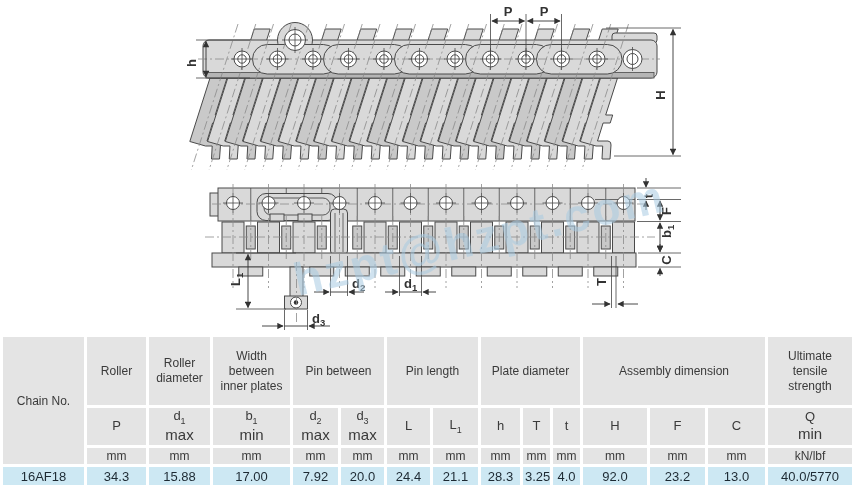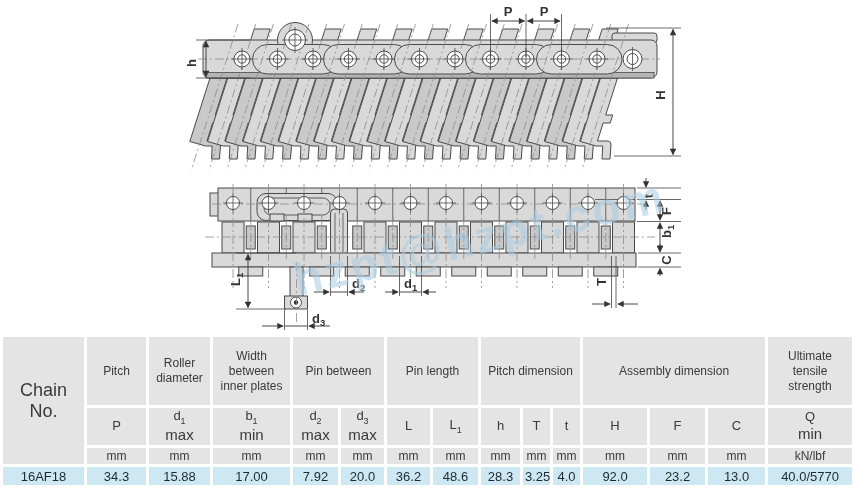--- a/index.html
+++ b/index.html
@@ -30,21 +30,21 @@
              color:#3a3a3a; }
   td.g { background:#e4e4e4; }
   td.b { background:#cde8f3; color:#1d2a33;margin-top:26px; }
   .grp  { font-size:12px; line-height:1.25; }
   .sym  { font-size:13px; line-height:1.15; }
   .sym sub { font-size:9px; }
   .sym .l2 { display:block; font-size:15px; }
   .sym .l2:empty, .sym sub:empty { display:none; }
   .unit { font-size:12px; }
   .val  { font-size:13px; }
-  .chain-hdr { text-align:left; padding-left:11px; font-size:18px; }
+  .chain-hdr { text-align:left; padding-left:11px; font-size:12px; }
   tr.r1 { height:68px; } tr.r2 { height:37px; } tr.r3 { height:16px; } tr.r4 { height:18px; }
 </style>
 </head>
 <body>
 
 <div class="stage">
 
 <svg width="855" height="334" viewBox="0 0 855 334">
   <defs>
     <marker id="arr" viewBox="0 0 10 10" refX="9" refY="5" markerWidth="9" markerHeight="7" orient="auto-start-reverse">
@@ -408,26 +408,26 @@
         <col style="width:27px">
         <col style="width:27px">
         <col style="width:64px">
     <col style="width:55px">
         <col style="width:57px">
         <col style="width:84px">
   </colgroup>
   <tbody>
         <tr class="r1">
     <td class="g chain-hdr" rowspan="3">Chain No.</td>
-    <td class="g grp">Pitch</td>
+    <td class="g grp">Roller</td>
     <td class="g grp">Roller diameter</td>
     <td class="g grp">Width between inner plates</td>
     <td class="g grp" colspan="2">Pin between</td>
     <td class="g grp" colspan="2">Pin length</td>
-    <td class="g grp" colspan="3">Pitch dimension</td>
+    <td class="g grp" colspan="3">Plate diameter</td>
     <td class="g grp" colspan="3">Assembly dimension</td>
     <td class="g grp">Ultimate tensile strength</td>
   </tr>
   <tr class="r2">
     <td class="g sym"><span>P</span></td>
     <td class="g sym"><span>d</span><sub>1</sub><span class="l2">max</span></td>
     <td class="g sym"><span>b</span><sub>1</sub><span class="l2">min</span></td>
     <td class="g sym"><span>d</span><sub>2</sub><span class="l2">max</span></td>
     <td class="g sym"><span>d</span><sub>3</sub><span class="l2">max</span></td>
     <td class="g sym"><span>L</span></td>
@@ -456,22 +456,22 @@
     <td class="g unit">mm</td>
     <td class="g unit">kN/lbf</td>
   </tr>
   <tr class="r4">
     <td class="b val">16AF18</td>
     <td class="b val">34.3</td>
     <td class="b val">15.88</td>
     <td class="b val">17.00</td>
     <td class="b val">7.92</td>
     <td class="b val">20.0</td>
-    <td class="b val">36.2</td>
-    <td class="b val">48.6</td>
+    <td class="b val">24.4</td>
+    <td class="b val">21.1</td>
     <td class="b val">28.3</td>
     <td class="b val">3.25</td>
     <td class="b val">4.0</td>
     <td class="b val">92.0</td>
     <td class="b val">23.2</td>
     <td class="b val">13.0</td>
     <td class="b val">40.0/5770</td>
   </tr>
 </tbody>
     </table>

